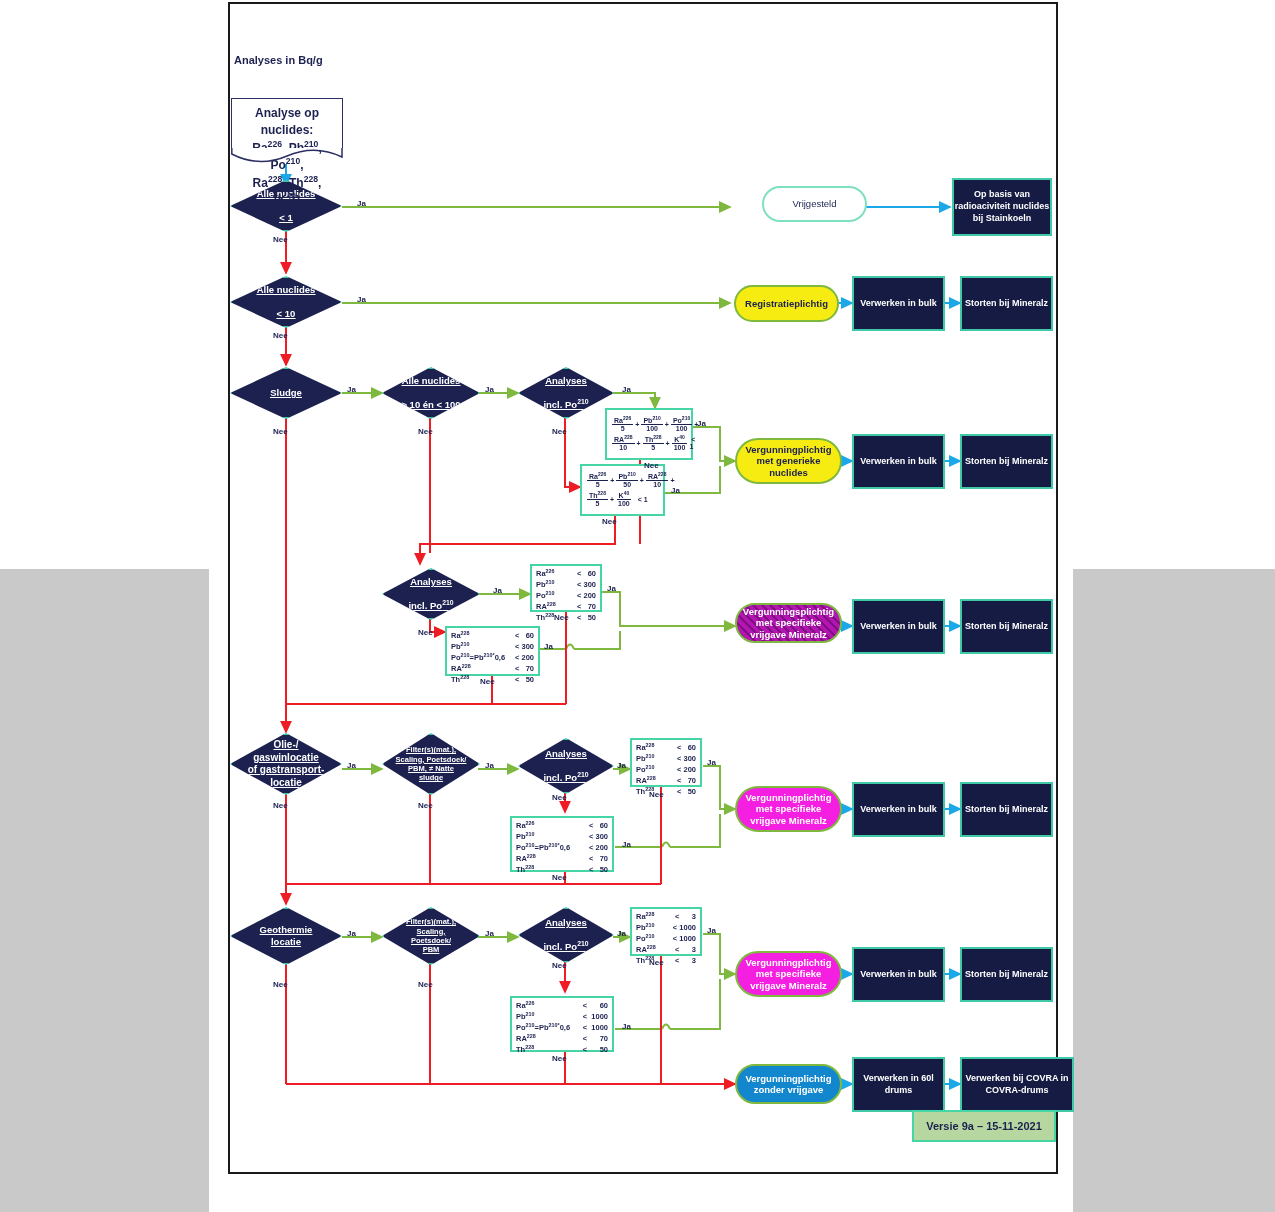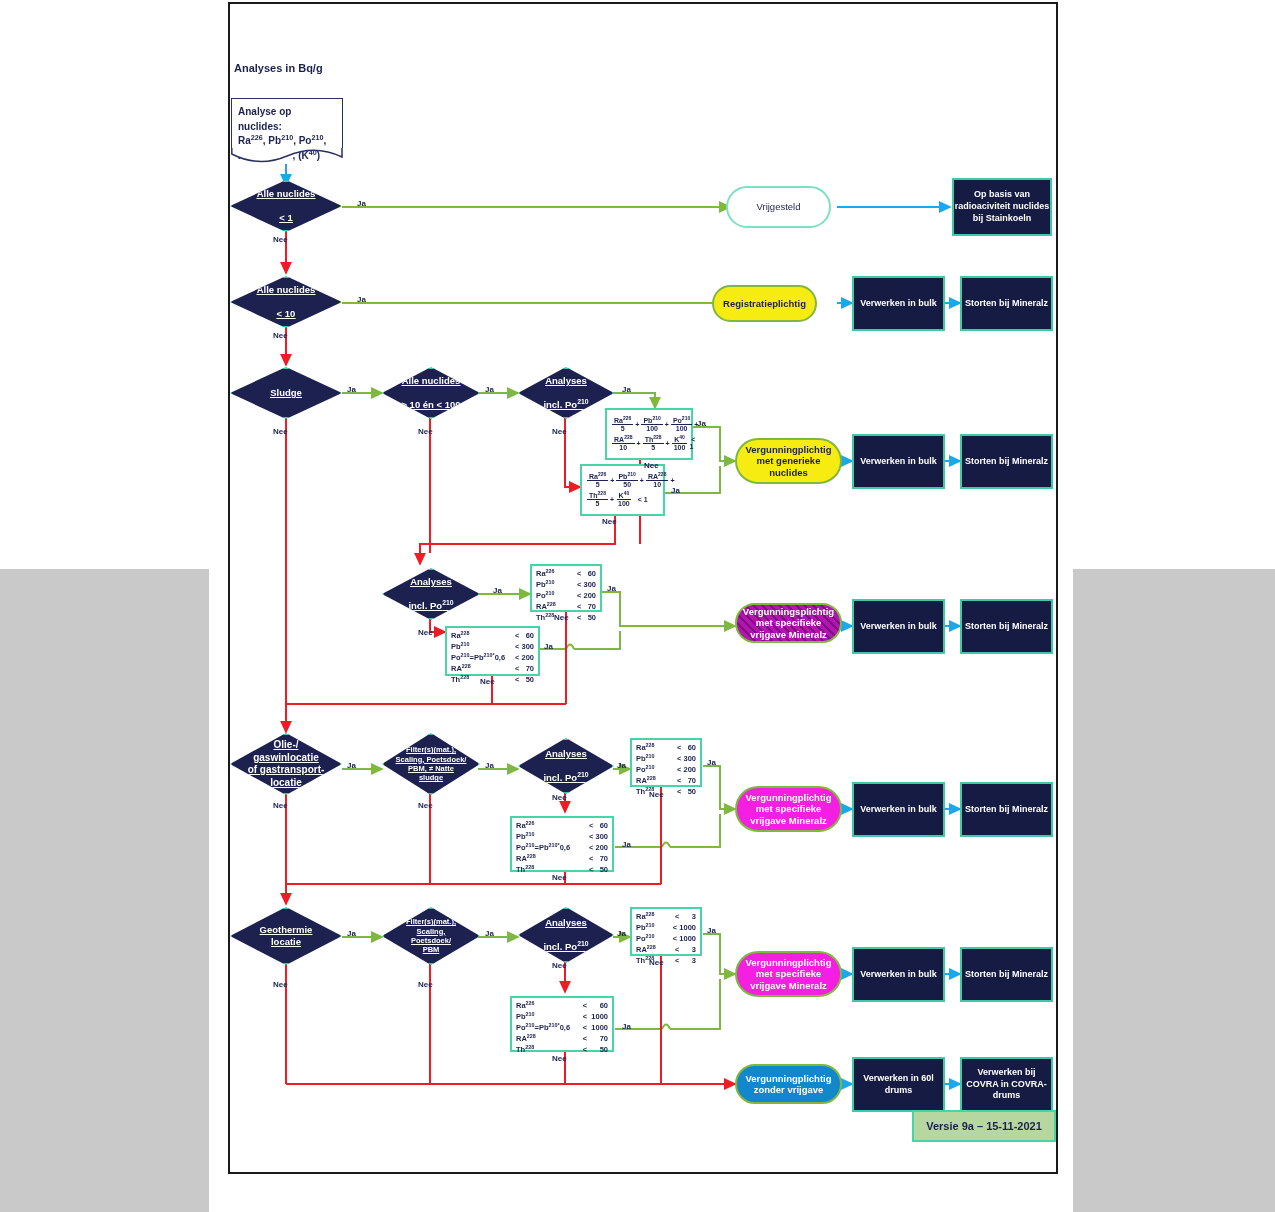--- a/index.html
+++ b/index.html
@@ -59,22 +59,22 @@
         justify-content:center;gap:3px;}
   .frow{display:flex;align-items:center;justify-content:flex-start;gap:1px;}
   .frac{display:inline-flex;flex-direction:column;align-items:center;
         line-height:1.05;}
   .frac .num{border-bottom:1px solid #1c2150;padding:0 2px;}
   .frac .den{padding:0 2px;}
   .op{padding:0 1px;}
 
   .note{position:absolute;z-index:6;}
   .note .body{background:#ffffff;border:1.5px solid #2b2f63;
-              border-bottom:none;color:#1c2150;font-size:10px;
-              font-weight:bold;line-height:1.45;
+              border-bottom:none;color:#1c2150;font-size:12px;
+              font-weight:bold;line-height:1.45;text-align:center;
               padding:6px 6px 2px 6px;box-sizing:border-box;}
 
   .edgelabel{position:absolute;color:#1c2150;font-size:8px;font-weight:bold;
              z-index:7;background:transparent;}
 
   .sectionlabel{position:absolute;color:#1c2150;font-weight:bold;
                 font-size:11px;z-index:7;}
 
   .version{position:absolute;background:#b6d7a0;border:2px solid #46d6a6;
            color:#1c2150;font-weight:bold;font-size:11px;
@@ -198,21 +198,21 @@
       <path d="M200,956 L200,1080" stroke="#ee1c25"></path>
       <path d="M56,1080 L505,1080" stroke="#ee1c25" marker-end="url(#ar)"></path>
       <path d="M612,970 L622,970" stroke="#1aa8e8" marker-end="url(#ab)"></path>
       <path d="M715,970 L730,970" stroke="#1aa8e8" marker-end="url(#ab)"></path>
       <path d="M612,1080 L622,1080" stroke="#1aa8e8" marker-end="url(#ab)"></path>
       <path d="M715,1080 L730,1080" stroke="#1aa8e8" marker-end="url(#ab)"></path>
     </g>
   </svg>
 
 
-  <div class="sectionlabel" style="left:4px;top:58px;">Analyses in Bq/g</div>
+  <div class="sectionlabel" style="left:4px;top:50px;">Analyses in Bq/g</div>
 
   <div class="note" style="left:1px;top:94px;width:112px;">
     <div class="body" style="height:50px;">
       <div>Analyse op nuclides:</div>
       <div>Ra<sup>226</sup>, Pb<sup>210</sup>, Po<sup>210</sup>,</div>
       <div>Ra<sup>228</sup>, Th<sup>228</sup>, (K<sup>40</sup>)</div>
     </div>
     <svg width="112" height="18">
       <path d="M0.8,0 L0.8,6 Q28,20 56,8 Q84,-4 111,9 L111,0" fill="#ffffff" stroke="#2b2f63" stroke-width="1.5"></path>
     </svg>
@@ -499,23 +499,23 @@
             <td class="v">&lt;&nbsp;&nbsp;&nbsp;&nbsp;&nbsp;&nbsp;70</td>
           </tr>
           <tr>
             <td class="n">Th<sup>228</sup></td>
             <td class="v">&lt;&nbsp;&nbsp;&nbsp;&nbsp;&nbsp;&nbsp;50</td>
           </tr>
         </tbody>
       </table>
   </div>
 
-  <div class="node pill pill-white" style="left:496px;top:182px;width:105px;height:42px;">Vrijgesteld</div>
-
-  <div class="node pill pill-yellow" style="left:482px;top:281px;width:105px;height:37px;">Registratieplichtig</div>
+  <div class="node pill pill-white" style="left:532px;top:182px;width:105px;height:36px;">Vrijgesteld</div>
+
+  <div class="node pill pill-yellow" style="left:504px;top:281px;width:105px;height:37px;">Registratieplichtig</div>
 
   <div class="node pill pill-yellow" style="left:505px;top:434px;width:107px;height:46px;">Vergunningplichtig met generieke nuclides</div>
 
   <div class="node pill pill-purple" style="left:505px;top:599px;width:107px;height:40px;">Vergunningsplichtig met specifieke vrijgave Mineralz</div>
 
   <div class="node pill pill-magenta" style="left:505px;top:782px;width:107px;height:46px;">Vergunningplichtig met specifieke vrijgave Mineralz</div>
 
   <div class="node pill pill-magenta" style="left:505px;top:947px;width:107px;height:46px;">Vergunningplichtig met specifieke vrijgave Mineralz</div>
 
   <div class="node pill pill-blue" style="left:505px;top:1060px;width:107px;height:40px;">Vergunningplichtig zonder vrijgave</div>
@@ -531,21 +531,21 @@
   <div class="node rect" style="left:622px;top:595px;width:93px;height:55px;">Verwerken in bulk</div>
   <div class="node rect" style="left:730px;top:595px;width:93px;height:55px;">Storten bij Mineralz</div>
 
   <div class="node rect" style="left:622px;top:778px;width:93px;height:55px;">Verwerken in bulk</div>
   <div class="node rect" style="left:730px;top:778px;width:93px;height:55px;">Storten bij Mineralz</div>
 
   <div class="node rect" style="left:622px;top:943px;width:93px;height:55px;">Verwerken in bulk</div>
   <div class="node rect" style="left:730px;top:943px;width:93px;height:55px;">Storten bij Mineralz</div>
 
   <div class="node rect" style="left:622px;top:1053px;width:93px;height:55px;">Verwerken in 60l drums</div>
-  <div class="node rect" style="left:730px;top:1053px;width:93px;height:55px;">Verwerken bij COVRA in COVRA-drums</div>
+  <div class="node rect" style="left:730px;top:1053px;width:114px;height:55px;">Verwerken bij COVRA in COVRA-drums</div>
 
   <div class="edgelabel" style="left:127px;top:195px;">Ja</div>
   <div class="edgelabel" style="left:43px;top:231px;">Nee</div>
   <div class="edgelabel" style="left:127px;top:291px;">Ja</div>
   <div class="edgelabel" style="left:43px;top:327px;">Nee</div>
 
   <div class="edgelabel" style="left:117px;top:381px;">Ja</div>
   <div class="edgelabel" style="left:43px;top:423px;">Nee</div>
   <div class="edgelabel" style="left:255px;top:381px;">Ja</div>
   <div class="edgelabel" style="left:188px;top:423px;">Nee</div>

